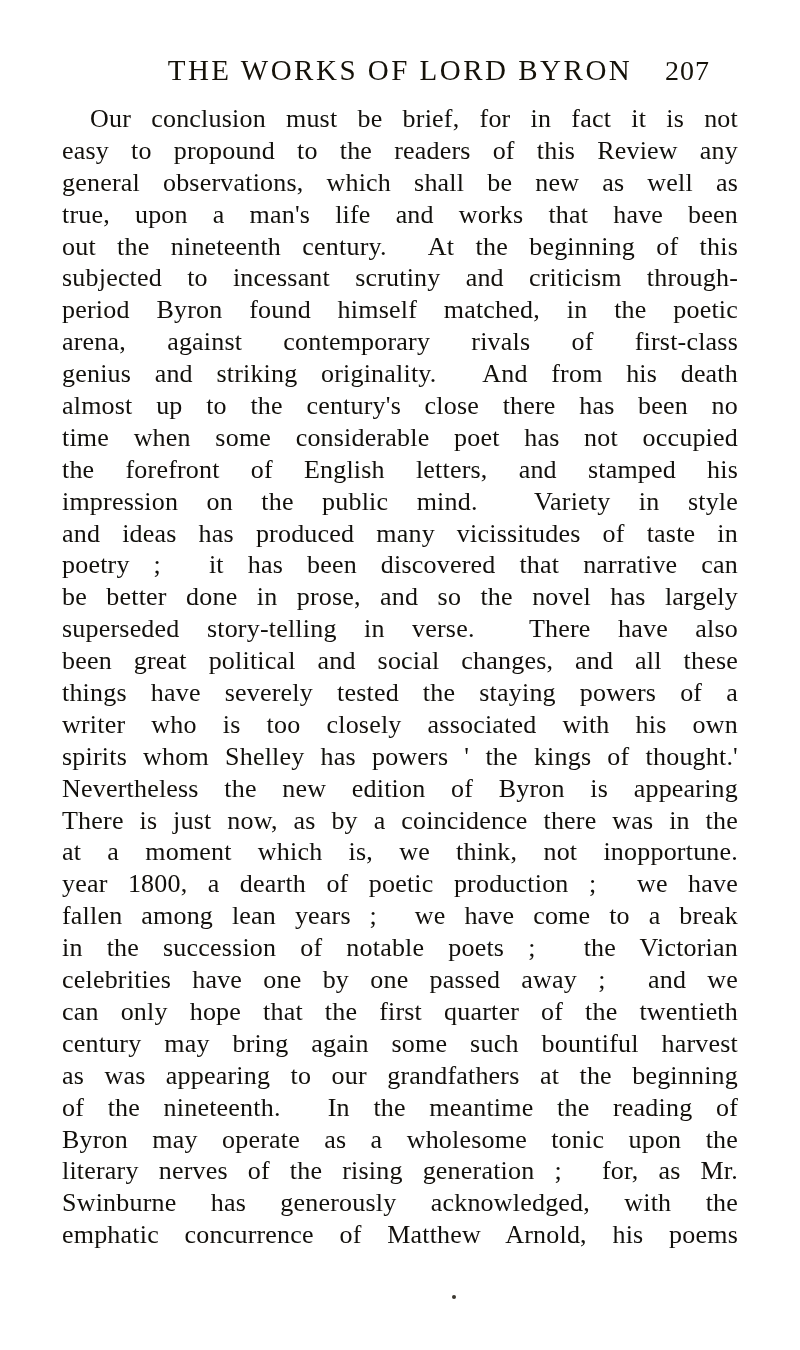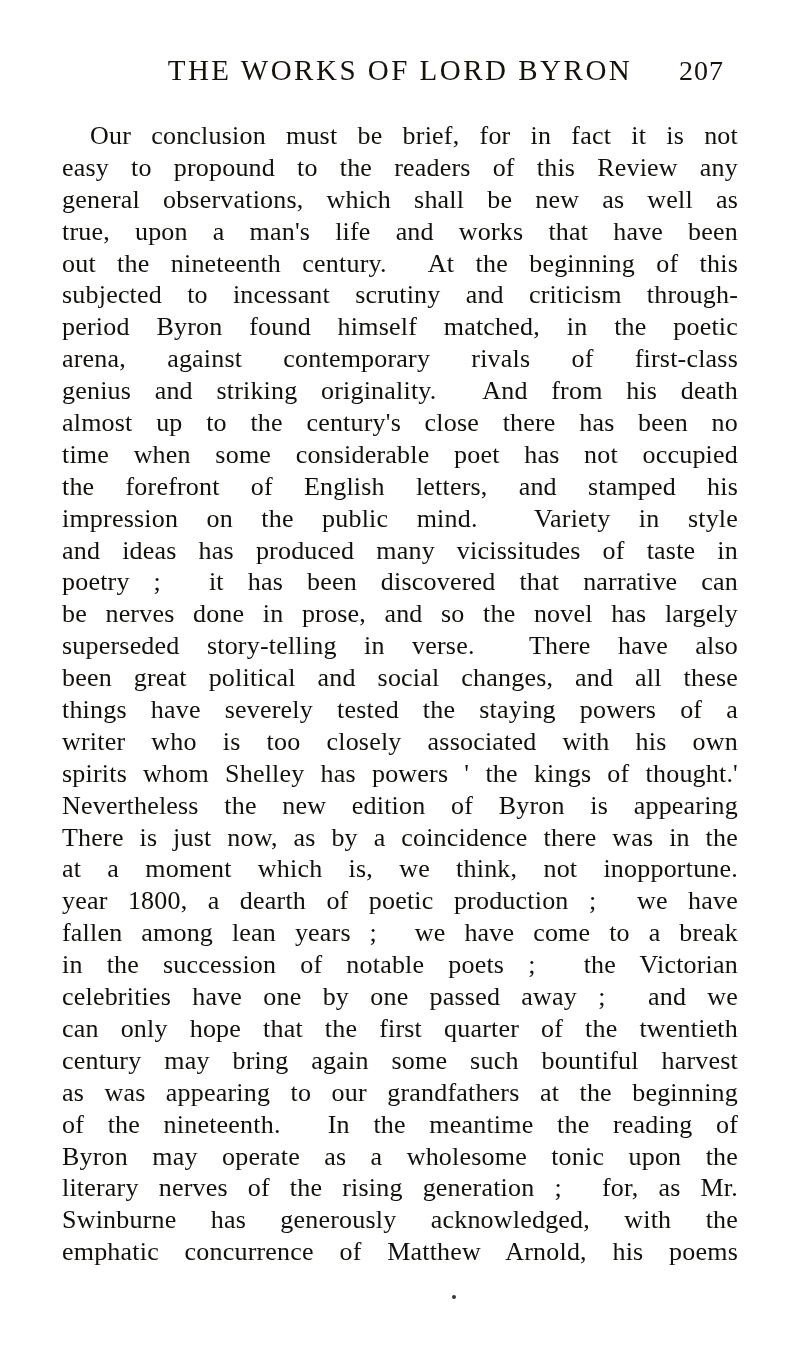--- a/index.html
+++ b/index.html
@@ -28,28 +28,28 @@
     width: 100%;
     text-align: center;
     font-size: 29px;
     letter-spacing: 2.5px;
     font-weight: 400;
     color: #151209;
   }
   .page-number {
     position: absolute;
     top: 1px;
-    right: 14px;
+    right: 28px;
     font-size: 28px;
     letter-spacing: 1px;
     color: #151209;
   }
   .body-block {
     position: absolute;
-    top: 120px;
+    top: 103px;
     left: 62px;
     width: 676px;
     font-family: Liberation Serif, serif;
   }
   .line {
     font-size: 26px;
     line-height: 31.9px;
     height: 31.9px;
     overflow: hidden;
     text-align: justify;
@@ -91,21 +91,21 @@
       <div class="line">subjected to incessant scrutiny and criticism through-</div>
       <div class="line">period Byron found himself matched, in the poetic</div>
       <div class="line">arena, against contemporary rivals of first-class</div>
       <div class="line">genius and striking originality.&nbsp; And from his death</div>
       <div class="line">almost up to the century's close there has been no</div>
       <div class="line">time when some considerable poet has not occupied</div>
       <div class="line">the forefront of English letters, and stamped his</div>
       <div class="line">impression on the public mind.&nbsp; Variety in style</div>
       <div class="line">and ideas has produced many vicissitudes of taste in</div>
       <div class="line">poetry ;&nbsp; it has been discovered that narrative can</div>
-      <div class="line">be nerves done in prose, and so the novel has largely</div>
+      <div class="line">be better done in prose, and so the novel has largely</div>
       <div class="line">superseded story-telling in verse.&nbsp; There have also</div>
       <div class="line">been great political and social changes, and all these</div>
       <div class="line">things have severely tested the staying powers of a</div>
       <div class="line">writer who is too closely associated with his own</div>
       <div class="line">spirits whom Shelley has powers ' the kings of thought.'</div>
       <div class="line">Nevertheless the new edition of Byron is appearing</div>
       <div class="line">There is just now, as by a coincidence there was in the</div>
       <div class="line">at a moment which is, we think, not inopportune.</div>
       <div class="line">year 1800, a dearth of poetic production ;&nbsp; we have</div>
       <div class="line">fallen among lean years ;&nbsp; we have come to a break</div>

